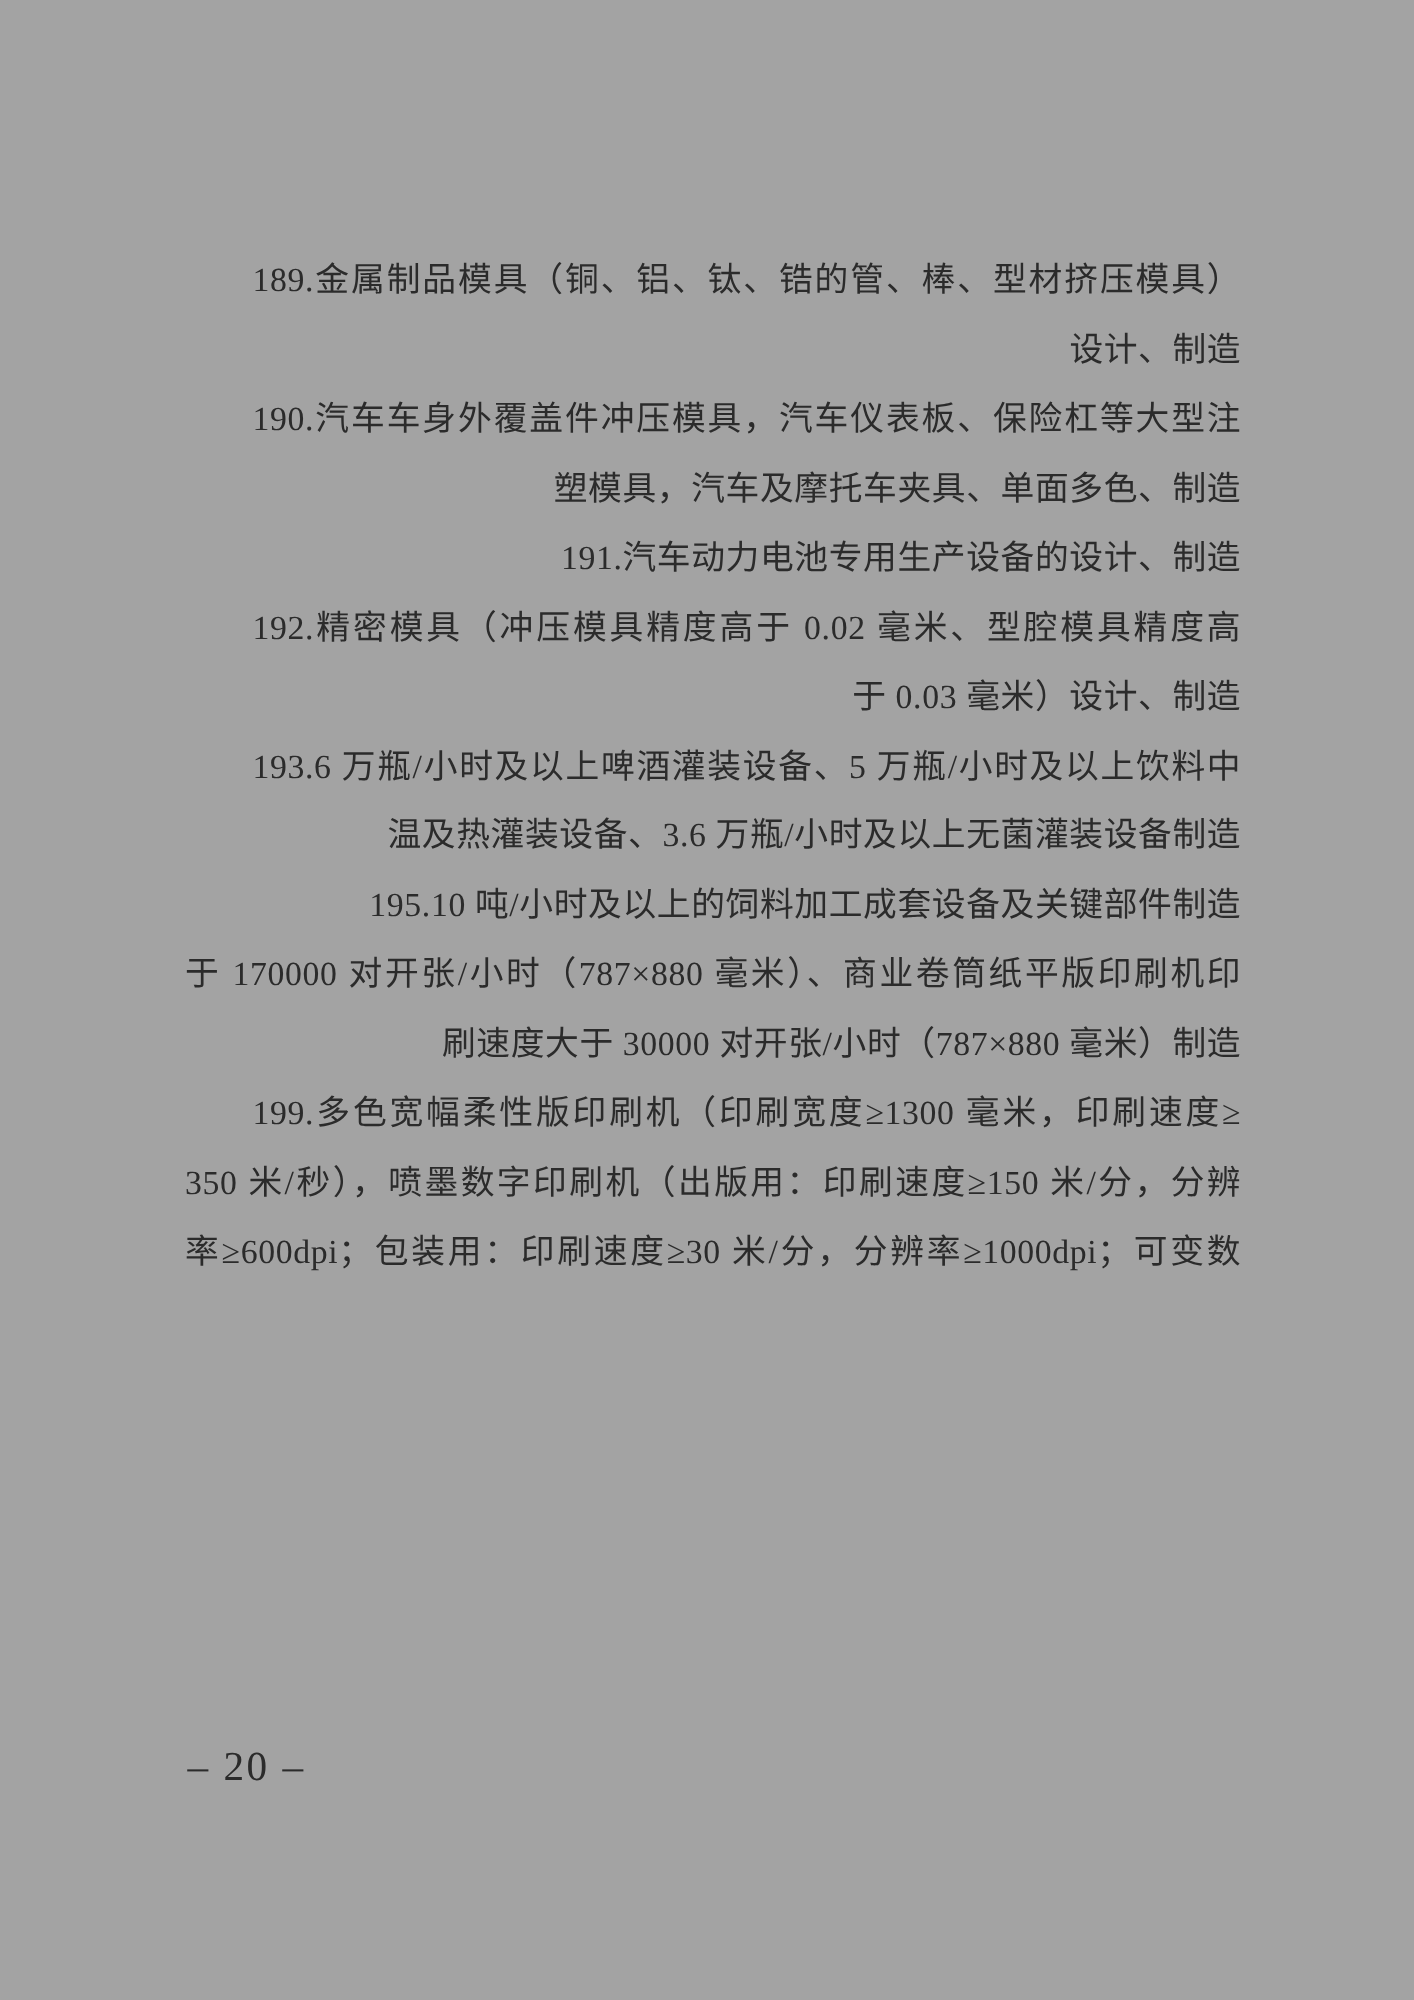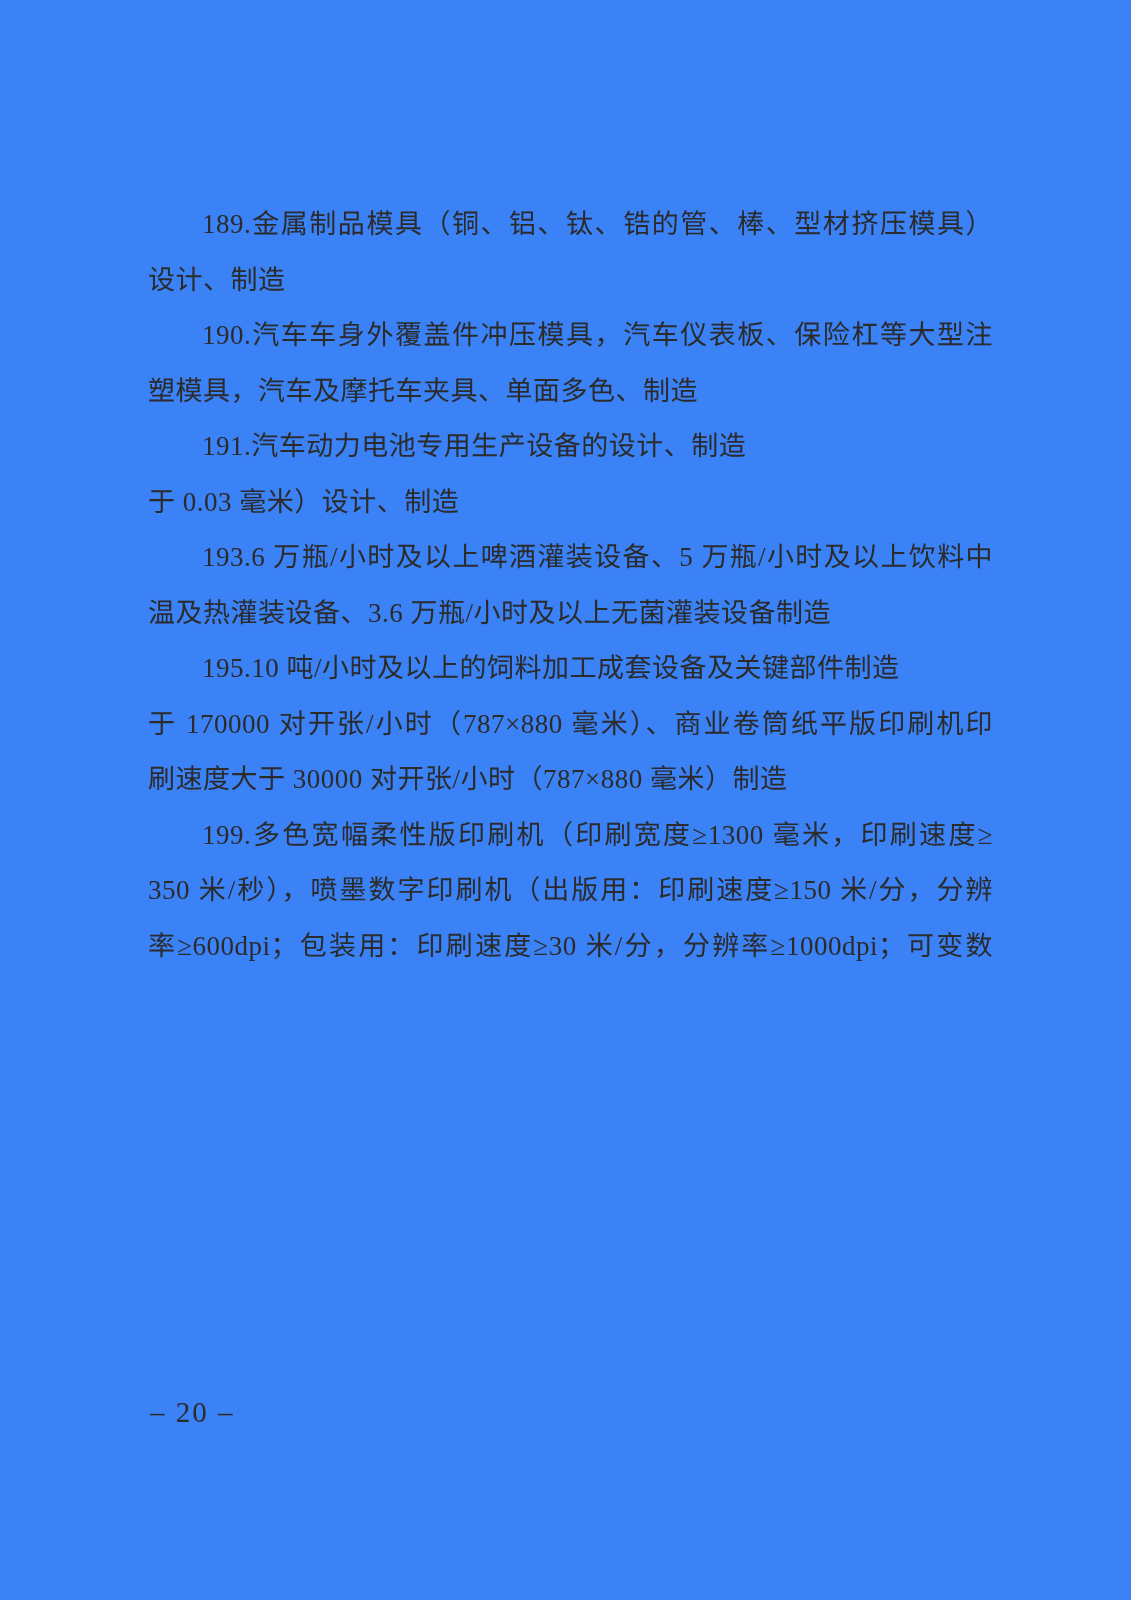--- a/index.html
+++ b/index.html
@@ -5,55 +5,55 @@
   html, body {
     margin: 0;
     padding: 0;
     background: #e8e8e8;
   }
   .page {
     position: relative;
     width: 1131px;
     height: 1600px;
     margin: 0 auto;
-    background: #3b82f6;
+    background: #a3a3a3;
     overflow: hidden;
     font-family: "Liberation Serif", "DejaVu Serif", serif;
     color: #2b2b2b;
   }
   .doc-body {
     position: absolute;
     left: 148px;
     top: 197px;
     width: 845px;
     font-size: 27px;
     line-height: 55.5px;
     letter-spacing: 0.5px;
   }
   .para {
     margin: 0;
     padding: 0;
   }
   .line {
-    text-align: left;
+    text-align: right;
     white-space: normal;
   }
   .line.first {
     text-indent: 2em;
   }
   .line.just {
     text-align: justify;
     text-justify: inter-character;
     text-align-last: justify;
   }
   .page-number {
     position: absolute;
     left: 150px;
     top: 1396px;
-    font-size: 29px;
+    font-size: 33px;
     letter-spacing: 2px;
     color: #2b2b2b;
   }
 </style>
 </head>
 <body>
 
 <div class="page">
   <div class="doc-body" id="doc-body">
       <div class="para">
@@ -61,20 +61,21 @@
         <div class="line">设计、制造</div>
       </div>
       <div class="para">
         <div class="line first just">190.汽车车身外覆盖件冲压模具，汽车仪表板、保险杠等大型注</div>
         <div class="line">塑模具，汽车及摩托车夹具、单面多色、制造</div>
       </div>
       <div class="para">
         <div class="line first">191.汽车动力电池专用生产设备的设计、制造</div>
       </div>
       <div class="para">
+        <div class="line first just">192.精密模具（冲压模具精度高于 0.02 毫米、型腔模具精度高</div>
         <div class="line">于 0.03 毫米）设计、制造</div>
       </div>
       <div class="para">
         <div class="line first just">193.6 万瓶/小时及以上啤酒灌装设备、5 万瓶/小时及以上饮料中</div>
         <div class="line">温及热灌装设备、3.6 万瓶/小时及以上无菌灌装设备制造</div>
       </div>
       <div class="para">
         <div class="line first">195.10 吨/小时及以上的饲料加工成套设备及关键部件制造</div>
       </div>
       <div class="para">

